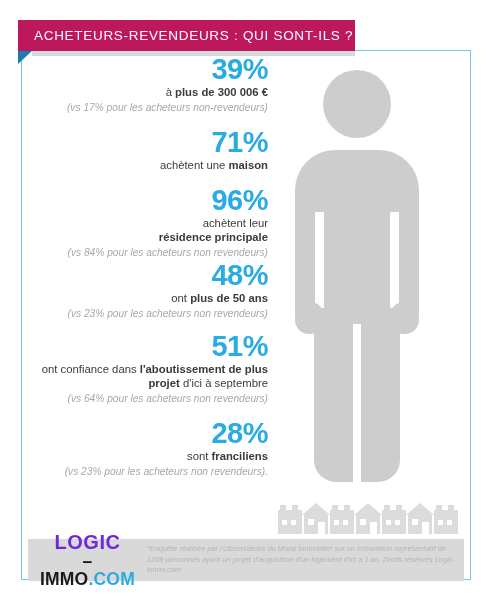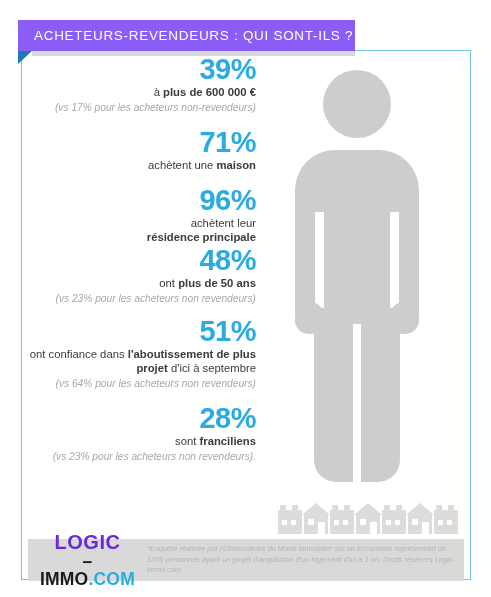--- a/index.html
+++ b/index.html
@@ -35,21 +35,21 @@
     background: transparent;
   }
 
   
   .banner {
     position: absolute;
     left: 18px;
     top: 20px;
     width: 337px;
     height: 31px;
-    background: #8b5cf6;
+    background: #be185d;
     z-index: 6;
     display: flex;
     align-items: center;
   }
   .banner-title {
     color: #ffffff;
     font-size: 13.5px;
     letter-spacing: 0.7px;
     padding-left: 16px;
     white-space: nowrap;
@@ -70,21 +70,21 @@
     top: 51px;
     width: 323px;
     height: 5px;
     background: #d6dadb;
     z-index: 4;
   }
 
   
   .stats {
     position: absolute;
-    left: 12px;
+    left: 24px;
     top: 54px;
     width: 252px;
   }
   .stat {
     text-align: right;
     padding-right: 8px;
   }
   .stat-pct {
     color: #2aabe2;
     font-weight: bold;
@@ -251,21 +251,21 @@
       </g>
     </svg>
   </div>
 
   <div class="stats">
 
     <div class="stat blk0">
       <div class="stat-pct">39%</div>
       <div class="stat-desc">
         <div>
-          <span>à </span><b>plus de 600 000 €</b><span></span>
+          <span>à </span><b>plus de 300 006 €</b><span></span>
         </div>
       </div>
       <div class="stat-note">(vs 17% pour les acheteurs non-revendeurs)</div>
     </div>
 
     <div class="stat blk1">
       <div class="stat-pct">71%</div>
       <div class="stat-desc">
         <div>
           <span>achètent une </span><b>maison</b><span></span>
@@ -274,20 +274,21 @@
     </div>
 
     <div class="stat blk2">
       <div class="stat-pct">96%</div>
       <div class="stat-desc">
         <div>achètent leur</div>
         <div>
           <span></span><b>résidence principale</b><span></span>
         </div>
       </div>
+      <div class="stat-note">(vs 84% pour les acheteurs non revendeurs)</div>
     </div>
 
     <div class="stat blk3">
       <div class="stat-pct">48%</div>
       <div class="stat-desc">
         <div>
           <span>ont </span><b>plus de 50 ans</b><span></span>
         </div>
       </div>
       <div class="stat-note">(vs 23% pour les acheteurs non revendeurs)</div>

